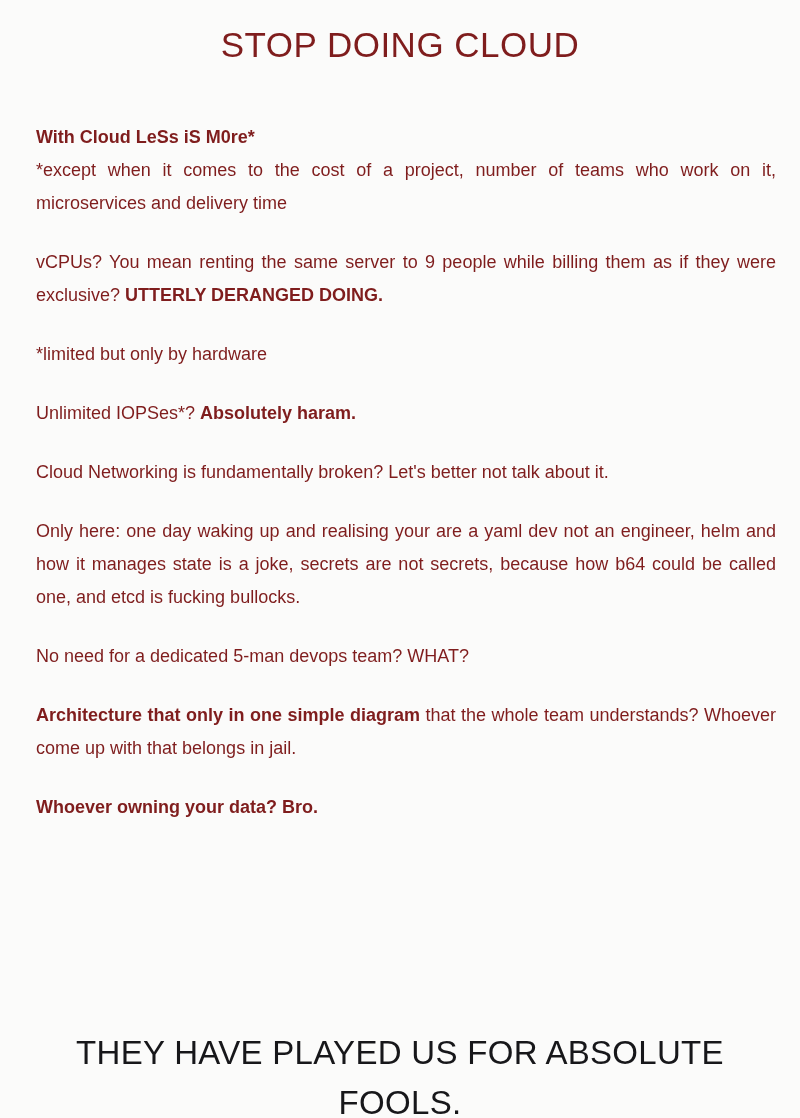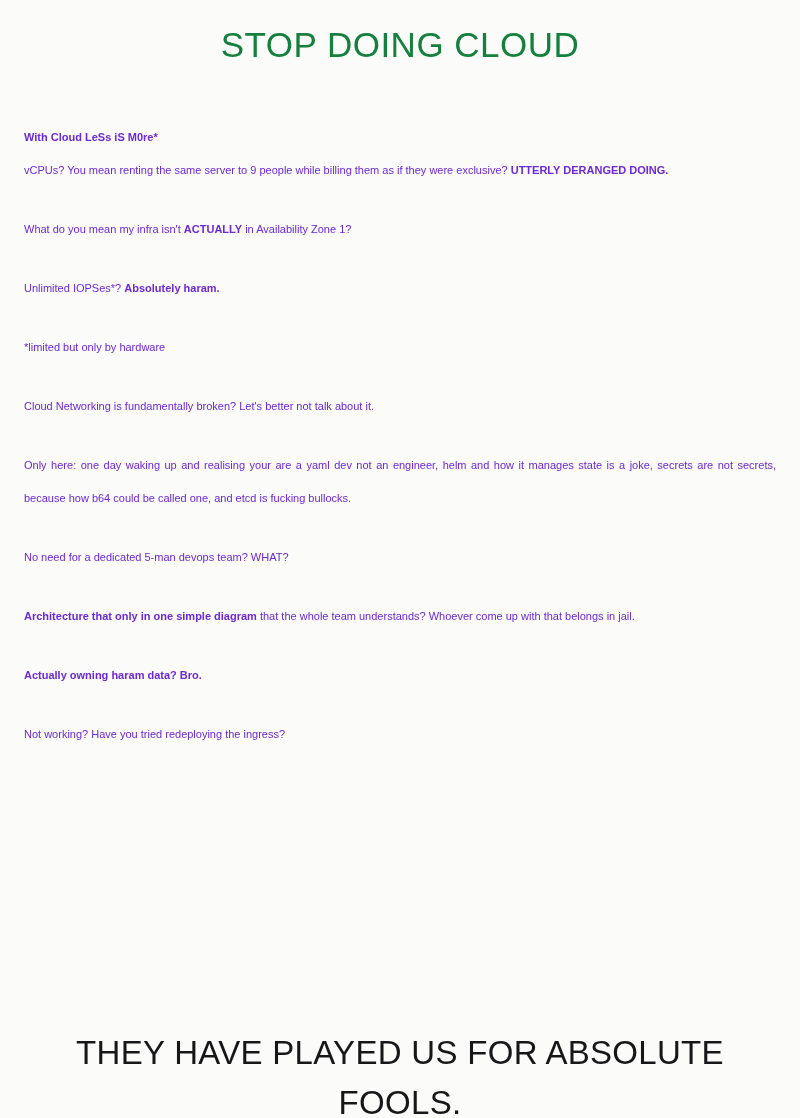--- a/index.html
+++ b/index.html
@@ -22,32 +22,32 @@
     padding: 0 24px;
   }
   .headline {
     text-align: center;
     font-size: 35px;
     font-weight: 400;
     letter-spacing: 0.5px;
     line-height: 1.1;
     margin: 16px 0 0 0;
     padding-top: 10px;
-    color: #15803d;
+    color: #7f1d1d;
   }
   .body {
     margin-top: 56px;
   }
   p {
-    margin: 0 0 26px 0;
-    font-size: 11px;
+    margin: 0 0 26px 12px;
+    font-size: 18px;
     line-height: 33px;
     text-align: justify;
     text-justify: inter-word;
-    color: #6d28d9;
+    color: #7f1d1d;
   }
   p.nogap {
     margin-bottom: 0;
   }
   b, strong {
     font-weight: 700;
   }
   .footline {
     position: absolute;
     left: 24px;
@@ -66,39 +66,38 @@
 
 <div class="page">
 
   <h1 class="headline">STOP DOING CLOUD</h1>
 
   <div class="body">
 
     <p class="nogap">
       <b>With Cloud LeSs iS M0re*</b>
     </p>
+    <p>*except when it comes to the cost of a project, number of teams who work on it, microservices and delivery time</p>
 
     <p><span>vCPUs? You mean renting the same server to 9 people while billing them as if they were exclusive? </span><b>UTTERLY DERANGED DOING.</b></p>
 
-    <p><span>What do you mean my infra isn't </span><b>ACTUALLY</b><span> in Availability Zone 1?</span></p>
+
+    <p>*limited but only by hardware</p>
 
     <p><span>Unlimited IOPSes*? </span><b>Absolutely haram.</b></p>
-
-    <p>*limited but only by hardware</p>
 
     <p>Cloud Networking is fundamentally broken? Let's better not talk about it.</p>
 
 
     <p>Only here: one day waking up and realising your are a yaml dev not an engineer, helm and how it manages state is a joke, secrets are not secrets, because how b64 could be called one, and etcd is fucking bullocks.</p>
 
     <p>No need for a dedicated 5-man devops team? WHAT?</p>
 
     <p><b>Architecture that only in one simple diagram</b><span> that the whole team understands? Whoever come up with that belongs in jail.</span></p>
 
-    <p><b>Actually owning haram data? Bro.</b></p>
+    <p><b>Whoever owning your data? Bro.</b></p>
 
-    <p>Not working? Have you tried redeploying the ingress?</p>
 
   </div>
 
   <div class="footline">THEY HAVE PLAYED US FOR ABSOLUTE FOOLS.</div>
 
 </div>
 
 </body></html>

